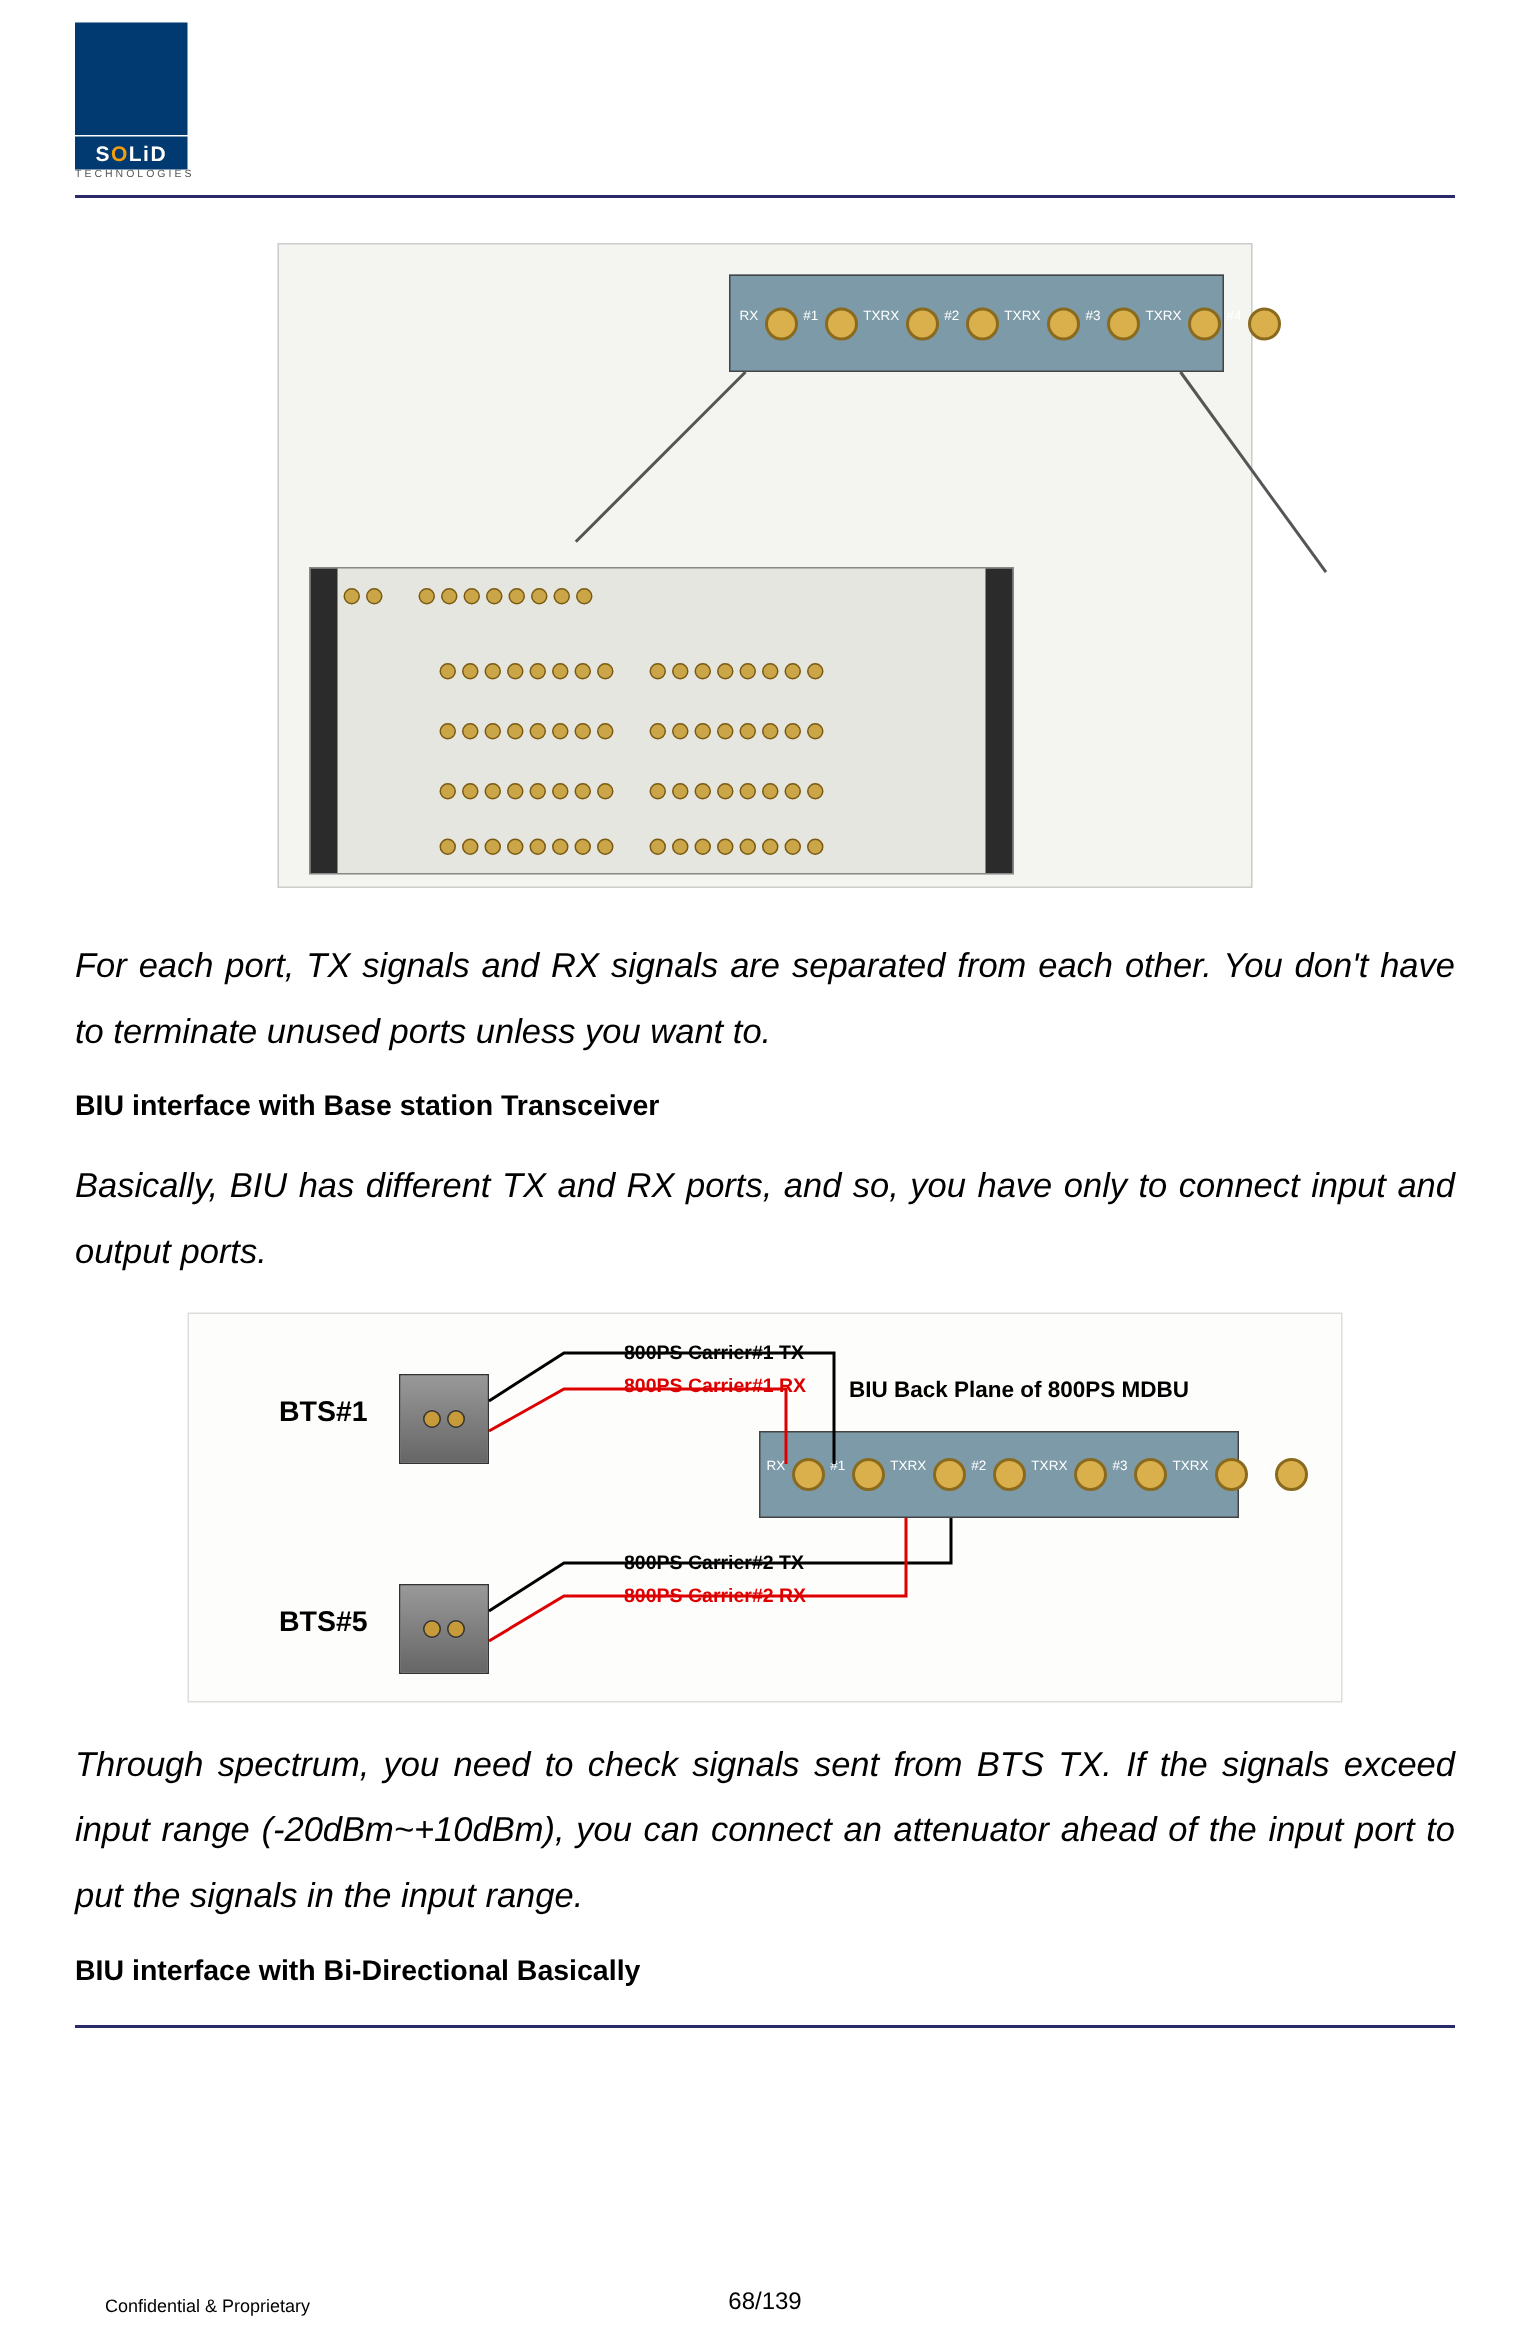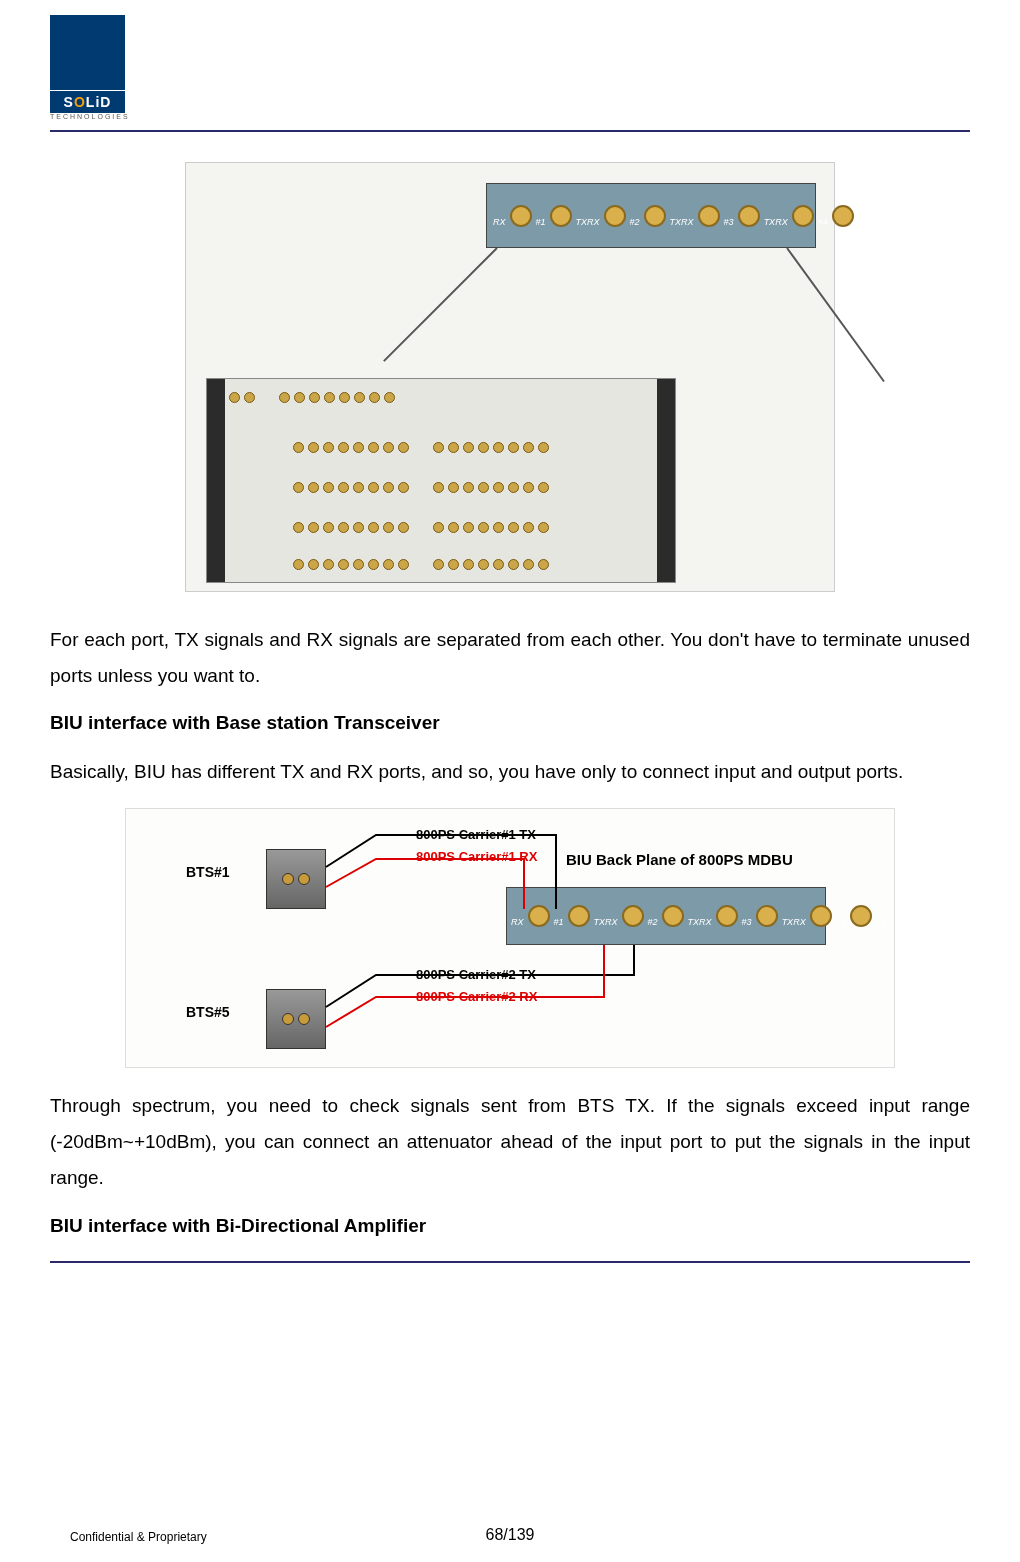--- a/index.html
+++ b/index.html
@@ -30,21 +30,21 @@
   .figure1 { width: 650px; height: 430px; background: #f4f4f0; border: 1px solid #ccc; position: relative; }
 
   
   .callout {
     position: absolute; top: 20px; left: 300px;
     width: 330px; height: 65px;
     background: #7d9aa8; border: 1px solid #444;
     display: flex; align-items: center; justify-content: space-around;
     padding: 0 6px;
   }
-  .port-pair { display: flex; align-items: flex-end; gap: 4px; font-style: italic; }
+  .port-pair { display: flex; align-items: flex-start; gap: 4px; }
   .port-lbl { font-size: 9px; color: #fff; }
   .port { width: 22px; height: 22px; border-radius: 50%; background: #d9b04c; border: 2px solid #8a6a1e; }
   .num-lbl { font-size: 9px; color: #fff; }
 
   .callout-line1 {
     position: absolute; width: 2px; height: 160px;
     background: #555; top: 85px; left: 310px;
     transform: rotate(45deg); transform-origin: top;
   }
   .callout-line2 {
@@ -77,41 +77,41 @@
   
   .figure2 { width: 770px; height: 260px; background: #fdfdfb; border: 1px solid #ddd; position: relative; margin: 0 auto 20px; }
   .bts {
     position: absolute; width: 60px; height: 60px;
     background: #888; border: 1px solid #333;
     display: flex; align-items: center; justify-content: center;
   }
   .bts.b1 { left: 140px; top: 40px; background: linear-gradient(#999,#666); }
   .bts.b2 { left: 140px; top: 180px; background: linear-gradient(#999,#666); }
   .bts-conn { width: 12px; height: 12px; border-radius: 50%; background: #c79a3a; border: 1px solid #333; margin: 2px; }
-  .bts-label { position: absolute; font-size: 14px; font-weight: bold; }
+  .bts-label { position: absolute; font-size: 19px; font-weight: bold; }
   .lbl-bts1 { left: 60px; top: 55px; }
   .lbl-bts2 { left: 60px; top: 195px; }
   .lbl-back { position: absolute; left: 440px; top: 42px; font-size: 15px; font-weight: bold; }
 
   .panel2 {
     position: absolute; left: 380px; top: 78px;
     width: 320px; height: 58px;
     background: #7d9aa8; border: 1px solid #444;
     display: flex; align-items: center; justify-content: space-around;
     padding: 0 4px;
   }
 
   .sig-label { position: absolute; font-size: 13px; font-weight: bold; margin-left: 40px; }
   .sig-tx1 { left: 250px; top: 18px; color: #000; }
   .sig-rx1 { left: 250px; top: 40px; color: #d00; }
   .sig-tx2 { left: 250px; top: 158px; color: #000; }
   .sig-rx2 { left: 250px; top: 180px; color: #d00; }
 
   
-  .body-text { font-size: 19px; line-height: 1.9; text-align: justify; margin: 12px 0 18px 0; }
+  .body-text { font-size: 23px; line-height: 1.9; text-align: justify; margin: 12px 0 18px 0; font-style: italic; }
   .heading { font-size: 19px; font-weight: bold; margin-bottom: 20px; }
   .heading2 { font-size: 19px; font-weight: bold; margin-top: 10px; margin-bottom: 24px; }
 
   .footer {
     position: absolute; bottom: 18px; left: 70px; right: 70px;
     display: flex; justify-content: center; font-size: 16px;
   }
   .footer-left { position: absolute; bottom: 18px; left: 70px; font-size: 12px; }
 </style>
 </head>
@@ -321,19 +321,19 @@
 
     <svg width="770" height="260" style="position:absolute;left:0;top:0;pointer-events:none">
       <path d="M200 58 L250 26 L430 26 L430 100" stroke="#000" stroke-width="2" fill="none"></path>
       <path d="M200 78 L250 50 L398 50 L398 100" stroke="#d00" stroke-width="2" fill="none"></path>
       <path d="M200 198 L250 166 L508 166 L508 136" stroke="#000" stroke-width="2" fill="none"></path>
       <path d="M200 218 L250 188 L478 188 L478 136" stroke="#d00" stroke-width="2" fill="none"></path>
     </svg>
   </div>
 
   <p class="body-text">Through spectrum, you need to check signals sent from BTS TX. If the signals exceed input range (-20dBm~+10dBm), you can connect an attenuator ahead of the input port to put the signals in the input range.</p>
-  <p class="heading2">BIU interface with Bi-Directional Amplifier</p>
+  <p class="heading2">BIU interface with Bi-Directional Basically</p>
 
   <hr class="hr-bottom">
 </div>
 
 <div class="footer-left">Confidential &amp; Proprietary</div>
 <div class="footer">68/139</div>
 
 </body></html>

